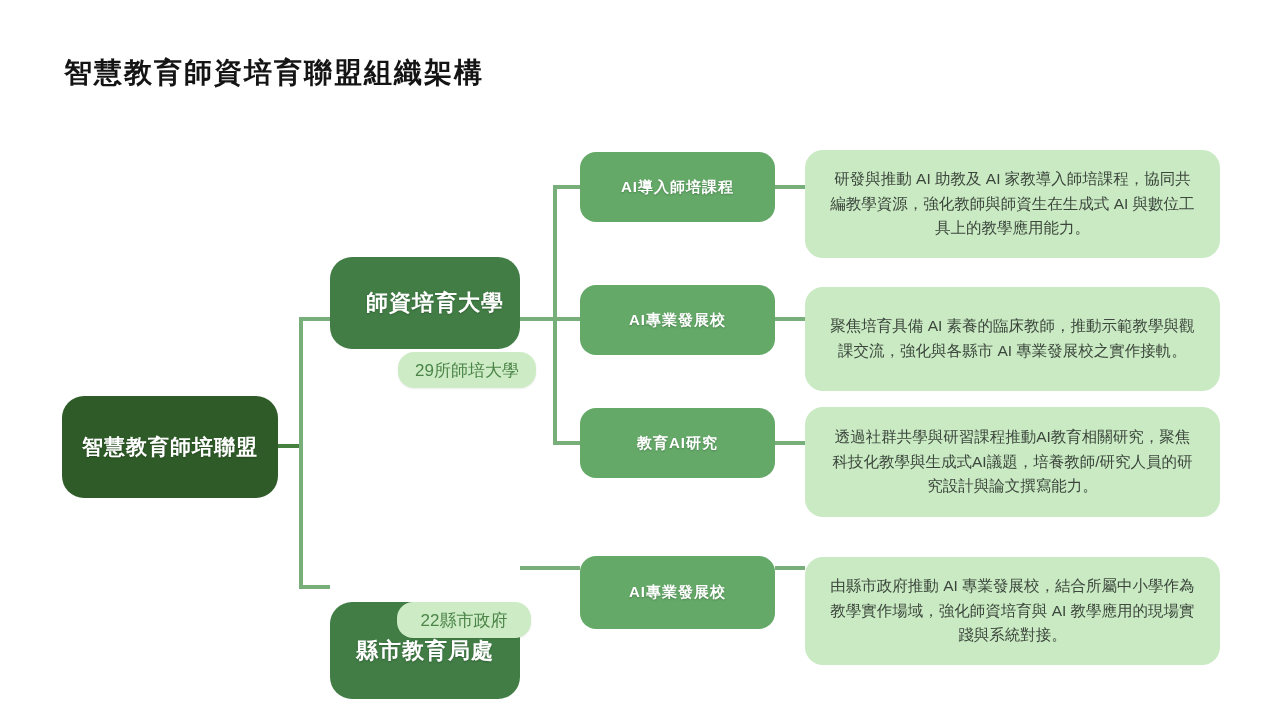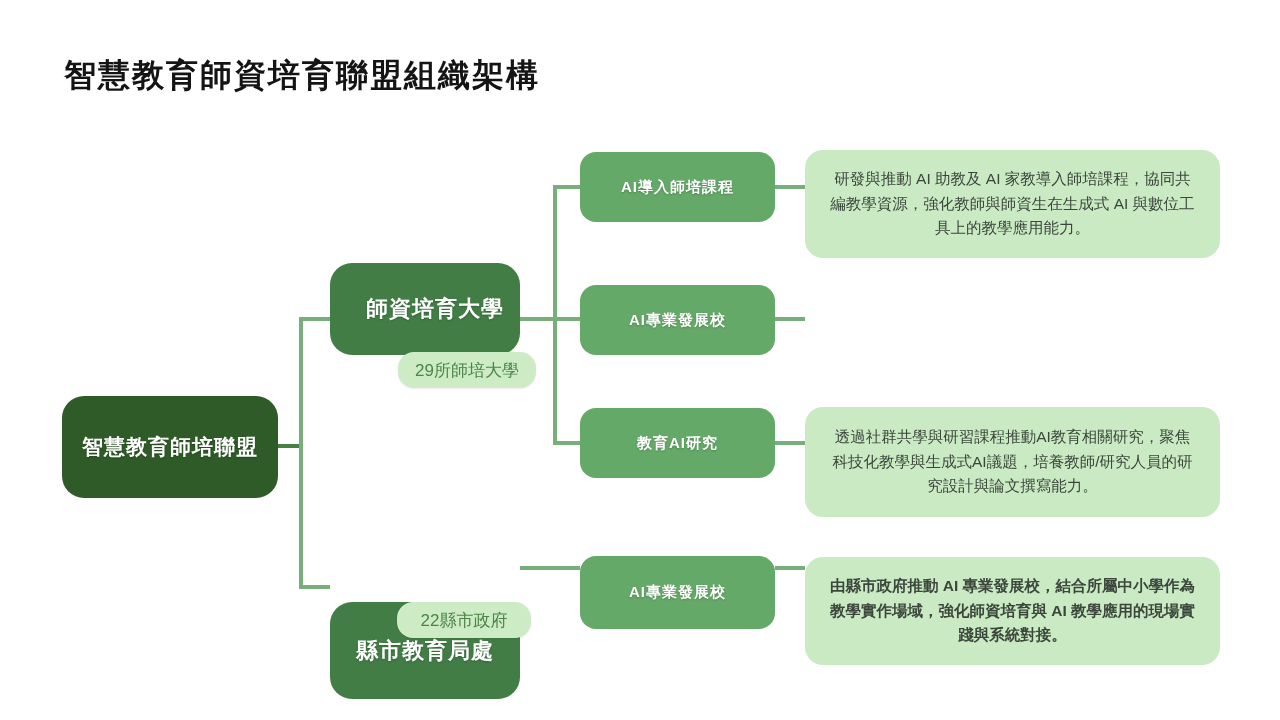--- a/index.html
+++ b/index.html
@@ -2,38 +2,38 @@
 <html><head>
 <meta charset="utf-8">
 <style>
   html,body{margin:0;padding:0;background:#ffffff;}
   .stage{
     position:relative;width:1280px;height:720px;background:#ffffff;overflow:hidden;
     font-family:"Liberation Sans","DejaVu Sans",sans-serif;
   }
   .title{
     position:absolute;left:64px;top:54px;
-    font-size:32px;font-weight:900;color:#141414;letter-spacing:2px;
+    font-size:28px;font-weight:900;color:#141414;letter-spacing:2px;
     white-space:nowrap;
   }
   .node{
     position:absolute;display:flex;align-items:center;justify-content:center;
     color:#ffffff;font-weight:bold;text-align:center;
     text-shadow:0 1px 2px rgba(0,0,0,0.22);
     box-sizing:border-box;
   }
   .root-node{
     left:62px;top:396px;width:216px;height:102px;
     background:#2e5b27;border-radius:22px;font-size:21px;letter-spacing:1px;
   }
   .branch-node{
     left:330px;width:190px;background:#417d45;border-radius:22px;
     font-size:22px;letter-spacing:1px;
   }
-  .branch-1{top:263px;height:92px;padding-left:20px;}
+  .branch-1{top:257px;height:92px;padding-left:20px;}
   .branch-2{top:562px;height:97px;margin-top:40px;}
   .leaf-node{
     left:580px;width:195px;height:70px;background:#64a968;border-radius:16px;
     font-size:15px;letter-spacing:1px;
   }
   .leaf-1{top:152px;}
   .leaf-2{top:285px;}
   .leaf-3{top:408px;}
   .leaf-4{top:556px;height:73px;}
   .badge{
@@ -46,21 +46,21 @@
   .desc{
     position:absolute;left:805px;width:415px;
     display:flex;align-items:center;justify-content:center;
     background:#c9eac3;border-radius:18px;
     color:#3c463c;font-size:15.5px;line-height:1.6;text-align:center;
     box-sizing:border-box;padding:24px 22px;
   }
   .desc-1{top:150px;height:108px;}
   .desc-2{top:287px;height:104px;}
   .desc-3{top:407px;height:110px;}
-  .desc-4{top:557px;height:108px;font-weight:bold;}
+  .desc-4{top:557px;height:108px;}
   .line{position:absolute;background:#77ae79;}
   .line-dark{background:#47813f;}
 </style>
 </head>
 <body>
 
 <div class="stage">
 
   <div class="title">智慧教育師資培育聯盟組織架構</div>
 
@@ -88,16 +88,17 @@
 
   <div class="node branch-node branch-2">縣市教育局處</div>
   <div class="badge badge-2">22縣市政府</div>
 
   <div class="node leaf-node leaf-1">AI導入師培課程</div>
   <div class="node leaf-node leaf-2">AI專業發展校</div>
   <div class="node leaf-node leaf-3">教育AI研究</div>
   <div class="node leaf-node leaf-4">AI專業發展校</div>
 
   <div class="desc desc-1">研發與推動 AI 助教及 AI 家教導入師培課程，協同共編教學資源，強化教師與師資生在生成式 AI 與數位工具上的教學應用能力。</div>
+  <div class="desc desc-2">聚焦培育具備 AI 素養的臨床教師，推動示範教學與觀課交流，強化與各縣市 AI 專業發展校之實作接軌。</div>
   <div class="desc desc-3">透過社群共學與研習課程推動AI教育相關研究，聚焦科技化教學與生成式AI議題，培養教師/研究人員的研究設計與論文撰寫能力。</div>
   <div class="desc desc-4">由縣市政府推動 AI 專業發展校，結合所屬中小學作為教學實作場域，強化師資培育與 AI 教學應用的現場實踐與系統對接。</div>
 
 </div>
 
 </body></html>

